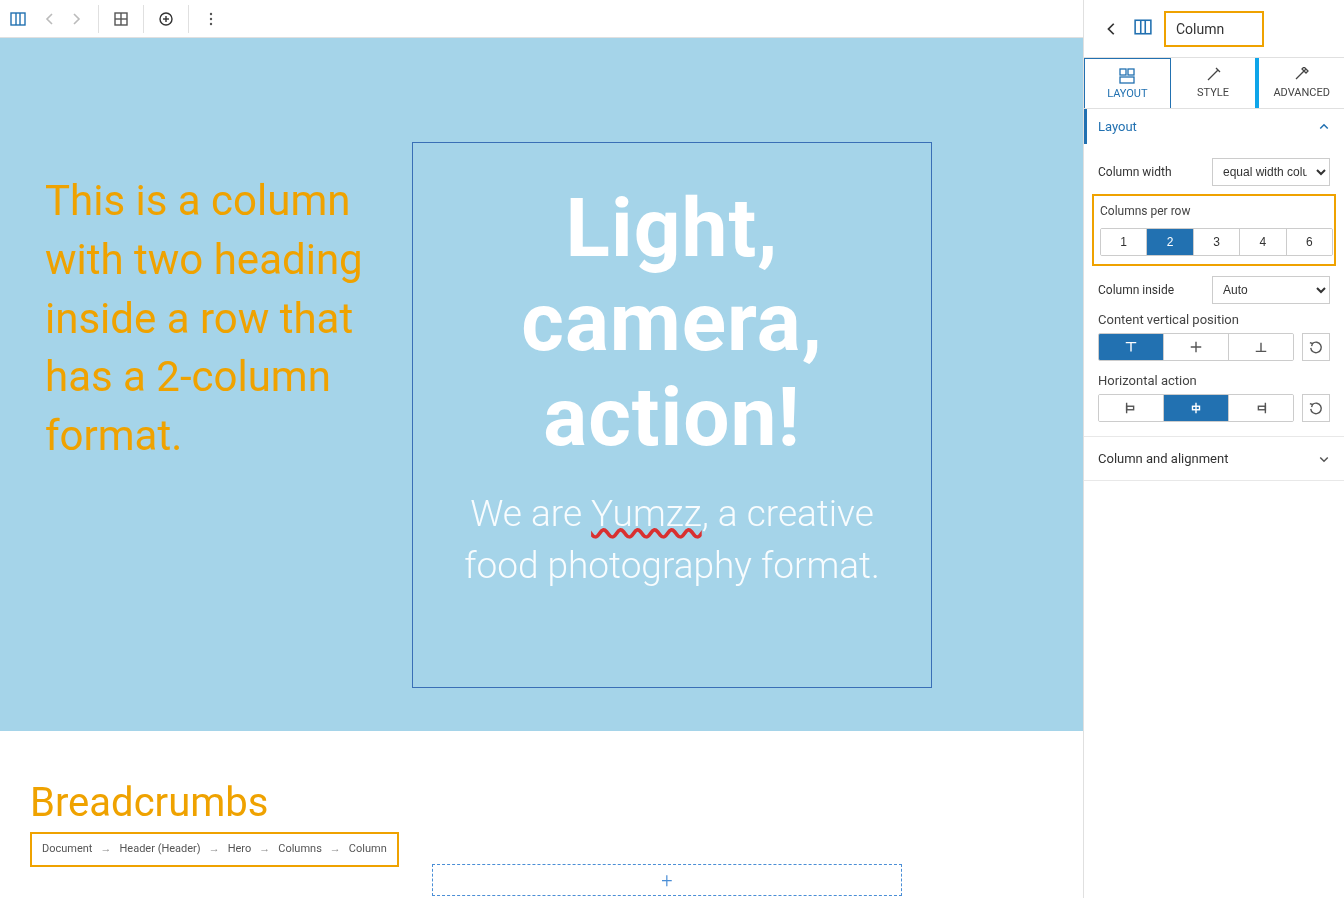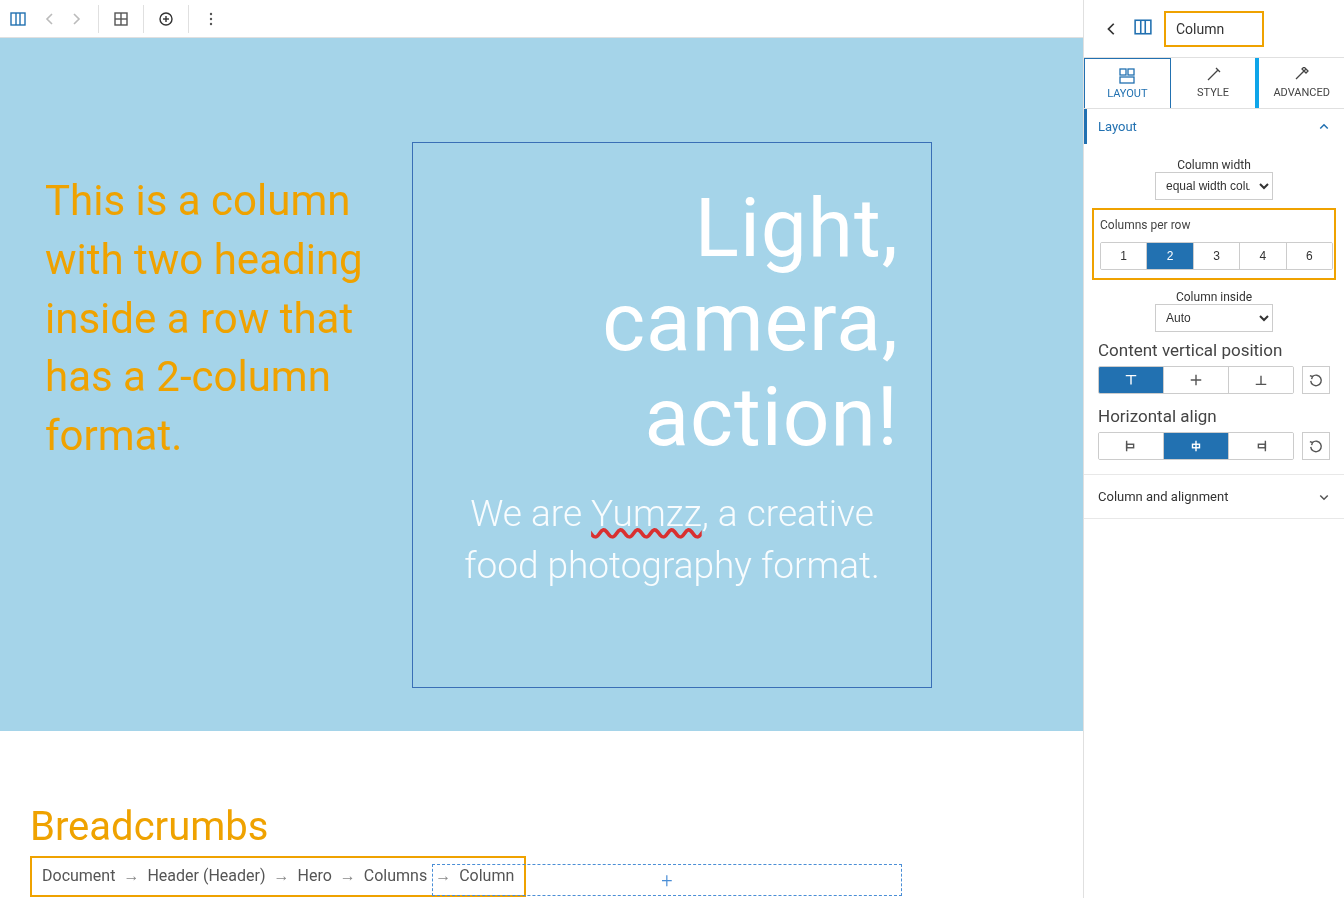--- a/index.html
+++ b/index.html
@@ -10,30 +10,30 @@
 .tb-btn { width: 28px; height: 28px; display: inline-flex; align-items: center; justify-content: center; border: none; background: transparent; cursor: pointer; color: #555; }
 .tb-sep { width: 1px; height: 28px; background: #e0e0e0; margin: 0 4px; }
 .tb-btn svg { width: 16px; height: 16px; }
 
 
 .canvas-wrap { position: absolute; left: 0; top: 38px; right: 261px; bottom: 0; overflow: auto; }
 .hero { background: #a5d4e9; height: 693px; width: 100%; display: flex; align-items: flex-start; padding: 104px 0 0 0; }
 .canvas-col-left { width: 400px; padding: 30px 0 0 45px; }
 .canvas-col-left h2 { color: #efa200; font-weight: 400; font-size: 42px; line-height: 1.4; }
 .canvas-col-right { width: 520px; min-height: 546px; margin-left: 12px; border: 1px solid #3a6fb6; padding: 38px 32px; text-align: center; }
-.canvas-col-right h1 { color: #fff; font-size: 82px; font-weight: 400; line-height: 1.15; letter-spacing: 1px; text-align: right; }
+.canvas-col-right h1 { color: #fff; font-size: 82px; font-weight: 700; line-height: 1.15; letter-spacing: 1px; }
 .canvas-col-right p { color: rgba(255,255,255,0.92); font-size: 37px; font-weight: 300; margin-top: 24px; line-height: 1.42; }
 .canvas-col-right p .spell { text-decoration: underline; text-decoration-color: #d93030; text-decoration-style: wavy; margin-top: 36px; }
 
 
-.below { padding: 72px 30px 0; }
+.below { padding: 48px 30px 0; }
 .bc-label-wrap { display: inline-block; }
 .bc-label { color: #efa200; font-size: 40px; font-weight: 400; }
 .bc-box { border: 2px solid #efa200; display: inline-block; padding: 6px 10px 10px 10px; margin-top: 6px; }
-.bc-list { display: flex; align-items: center; gap: 8px; font-size: 16px; color: #555; margin-top: 2px; }
+.bc-list { display: flex; align-items: center; gap: 8px; font-size: 11px; color: #555; margin-top: 2px; }
 .bc-list .arrow { color: #888; }
 .add-placeholder { position: absolute; left: 432px; top: 826px; width: 470px; height: 32px; border: 1px dashed #4a8ed6; display: flex; align-items: center; justify-content: center; color: #4a8ed6; font-size: 20px; font-weight: 300; cursor: pointer; }
 
 
 .sidebar { position: absolute; right: 0; top: 0; width: 261px; height: 898px; border-left: 1px solid #e0e0e0; background: #fff; }
 .sb-header { height: 58px; display: flex; align-items: center; padding: 0 14px; gap: 8px; border-bottom: 1px solid #e0e0e0; }
 .sb-back { width: 28px; height: 28px; display: flex; align-items: center; justify-content: center; cursor: pointer; }
 .sb-block-icon { color: #2271b1; }
 .sb-title-box { border: 2px solid #efa200; padding: 8px 38px 8px 10px; font-size: 14px; color: #333; margin-left: 4px; }
 
@@ -41,22 +41,22 @@
 .sb-tab { flex: 1; height: 50px; display: flex; flex-direction: column; align-items: center; justify-content: center; gap: 3px; font-size: 11px; color: #444; cursor: pointer; border-right: 4px solid #0ea5e9; }
 .sb-tab:last-child { border-right: none; }
 .sb-tab.active { color: #2271b1; border: 1px solid #2271b1; border-bottom: none; }
 .sb-tab svg { width: 16px; height: 16px; }
 
 .sb-section { border-bottom: 1px solid #e8e8e8; }
 .sb-section-head { padding: 10px 14px; display: flex; justify-content: space-between; align-items: center; font-size: 13px; cursor: pointer; color: #333; }
 .sb-section-head.active { color: #2271b1; border-left: 3px solid #2271b1; padding-left: 11px; }
 .sb-section-body { padding: 6px 14px 14px; }
 
-.sb-row { display: flex; align-items: center; justify-content: space-between; margin: 8px 0; font-size: 12px; color: #333; flex-direction: column; }
-.sb-label { font-size: 17px; color: #444; margin-bottom: 6px; }
+.sb-row { display: flex; align-items: center; justify-content: space-between; margin: 8px 0; font-size: 12px; color: #333; }
+.sb-label { font-size: 13px; color: #444; margin-bottom: 6px; }
 .sb-select { height: 28px; border: 1px solid #ccc; font-size: 12px; padding: 0 6px; width: 118px; color: #333; background: #fff; }
 
 .cpr-box { border: 2px solid #efa200; padding: 8px 1px 8px 6px; margin: 6px -6px 10px; }
 .cpr-label { font-size: 12px; color: #444; margin-bottom: 10px; }
 .seg { display: flex; border: 1px solid #ccc; border-radius: 2px; overflow: hidden; }
 .seg button { flex: 1; height: 26px; border: none; background: #fff; font-size: 12px; color: #333; cursor: pointer; border-right: 1px solid #ccc; }
 .seg button:last-child { border-right: none; }
 .seg button.active { background: #2271b1; color: #fff; }
 
 .icon-seg { display: flex; gap: 8px; align-items: center; }
@@ -250,21 +250,21 @@
           </button>
         </div>
         <button class="reset-btn">
           <svg width="14" height="14" viewBox="0 0 16 16" fill="none" stroke="#555" stroke-width="1.6">
               <path d="M4 4 A6 6 0 1 1 2 9"></path>
               <polyline points="1,3 4,4 3,7"></polyline>
             </svg>
         </button>
       </div>
 
-      <div class="sb-label" style="margin-top:12px">Horizontal align</div>
+      <div class="sb-label" style="margin-top:12px">Horizontal action</div>
       <div class="icon-seg">
         <div class="seg">
           <button>
             <svg width="14" height="14" viewBox="0 0 16 16" fill="none" stroke="#555" stroke-width="1.6">
                 <line x1="3" y1="2" x2="3" y2="14"></line>
                 <rect x="3" y="6" width="8" height="4"></rect>
               </svg>
           </button>
           <button class="active">
             <svg width="14" height="14" viewBox="0 0 16 16" fill="none" stroke="#fff" stroke-width="1.6">

